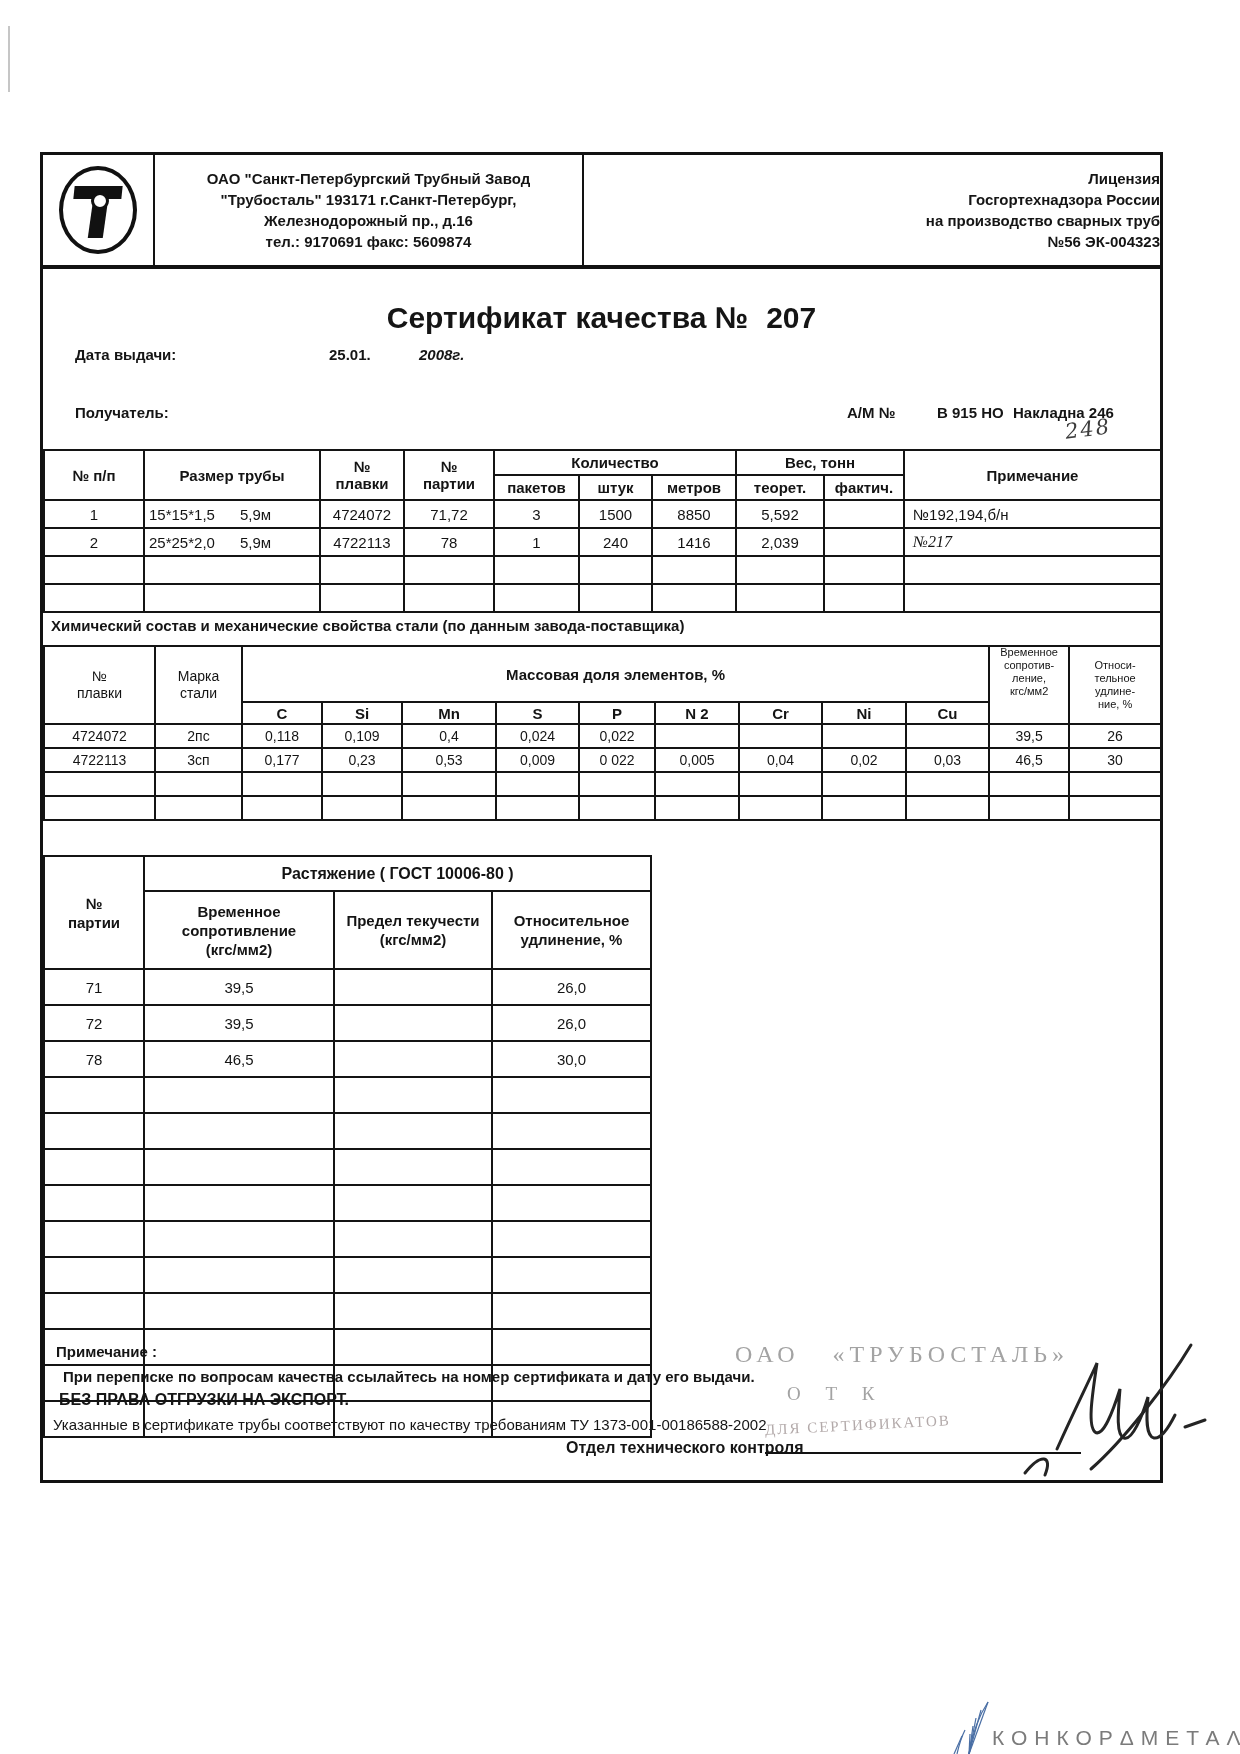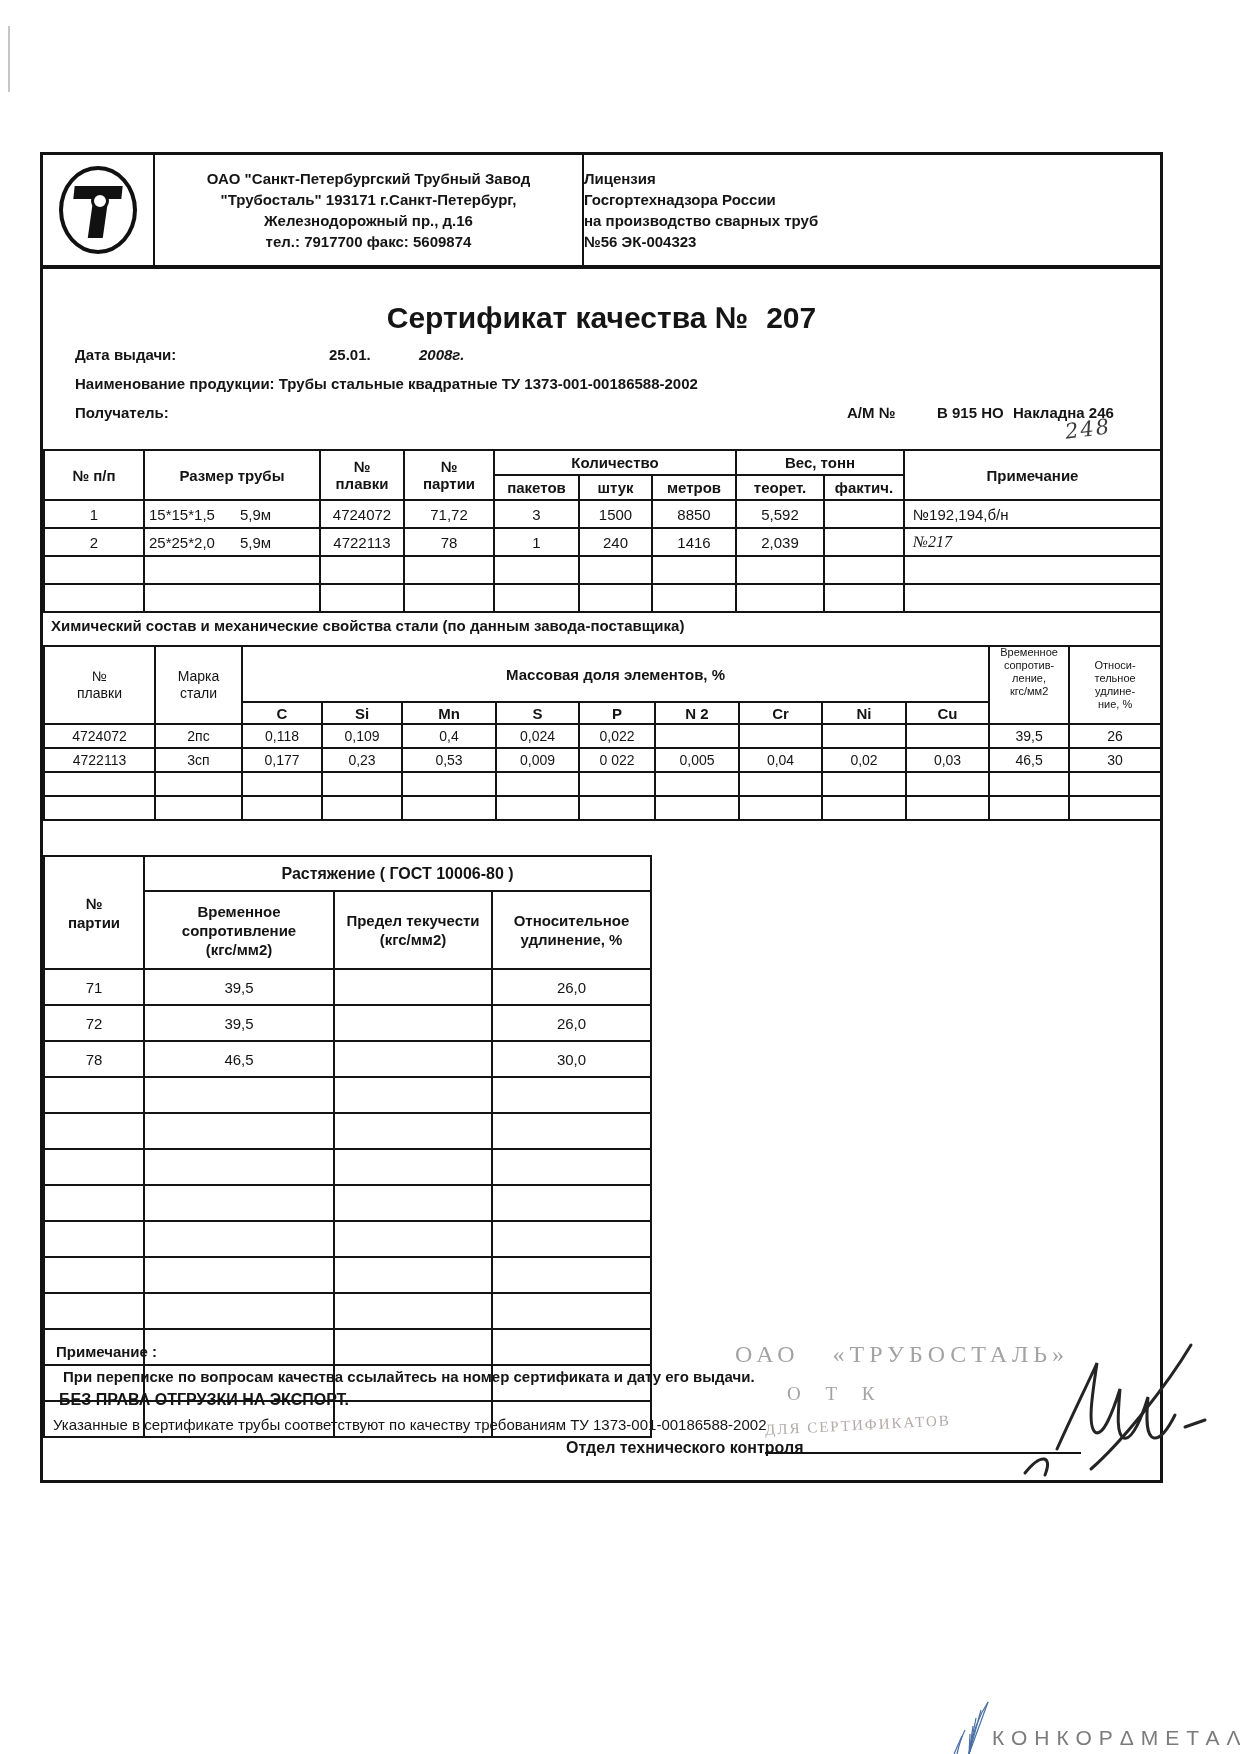--- a/index.html
+++ b/index.html
@@ -7,21 +7,21 @@
         font-family:"Liberation Sans",sans-serif;color:#151515;}
   .scanline{position:absolute;left:8px;top:26px;width:2px;height:66px;background:#c6c6c6;}
   .frame{position:absolute;left:40px;top:152px;width:1123px;height:1331px;
          border:3px solid #121212;box-sizing:border-box;}
   
   .head{position:absolute;left:0;top:0;width:100%;height:110px;display:flex;
         border-bottom:4px solid #121212;box-sizing:content-box;}
   .head-logo{width:110px;border-right:2px solid #121212;display:flex;align-items:center;justify-content:center;}
   .head-company{width:427px;border-right:2px solid #121212;display:flex;flex-direction:column;
         align-items:center;justify-content:center;font-weight:bold;font-size:15px;line-height:21px;text-align:center;}
-  .head-license{flex:1;display:flex;flex-direction:column;align-items:flex-start;justify-content:center;
+  .head-license{flex:1;display:flex;flex-direction:column;align-items:flex-end;justify-content:center;
         font-weight:bold;font-size:15px;line-height:21px;text-align:center;}
   
   .logo{position:relative;width:78px;height:88px;border:4px solid #111;border-radius:50%;box-sizing:border-box;}
   .logo .bar{position:absolute;left:11px;top:16px;width:48px;height:13px;background:#111;transform:skewX(-6deg);}
   .logo .stem{position:absolute;left:28px;top:22px;width:15px;height:46px;background:#111;transform:skewX(-8deg);}
   .logo .dot{position:absolute;left:28px;top:22px;width:12px;height:12px;background:#fff;border:3px solid #111;border-radius:50%;}
   
   .title{position:absolute;left:0;top:146px;width:100%;text-align:center;font-size:30px;font-weight:bold;}
   .title .num{margin-left:18px;}
   .mrow{position:absolute;left:0;width:100%;height:22px;font-size:15px;font-weight:bold;}
@@ -81,41 +81,38 @@
         <div class="logo">
           <div class="bar"></div>
             <div class="stem"></div>
             <div class="dot"></div>
         </div>
       </div>
       <div class="head-company">
         <div>ОАО "Санкт-Петербургский Трубный Завод</div>
         <div>"Трубосталь"  193171  г.Санкт-Петербург,</div>
         <div>Железнодорожный пр., д.16</div>
-        <div>тел.: 7917700    факс: 5609874</div>
+        <div>тел.: 9170691    факс: 5609874</div>
       </div>
       <div class="head-license">
         <div>Лицензия</div>
         <div>Госгортехнадзора России</div>
         <div>на производство сварных труб</div>
         <div>№56    ЭК-004323</div>
       </div>
     </div>
 
     <div class="title">
       <span>Сертификат качества №</span><span class="num">207</span>
     </div>
 
     <div class="mrow" style="top:191px;">
       <span style="left:8px;">Дата выдачи:</span>
       <span style="left:262px;">25.01.</span>
       <span style="left:352px;font-style:italic;">2008г.</span>
-    </div>
-    <div class="mrow" style="top:220px;">
-      <span style="left:8px;">Наименование продукции: Трубы стальные квадратные ТУ 1373-001-00186588-2002</span>
     </div>
     <div class="mrow" style="top:249px;">
       <span style="left:8px;">Получатель:</span>
       <span style="left:780px;">А/М №</span>
       <span style="left:870px;">В 915 НО</span>
       <span style="left:946px;">Накладна 246</span>
     </div>
     <div class="hand" style="left:1022px;top:262px;">248</div>
 
     <table class="t1">

